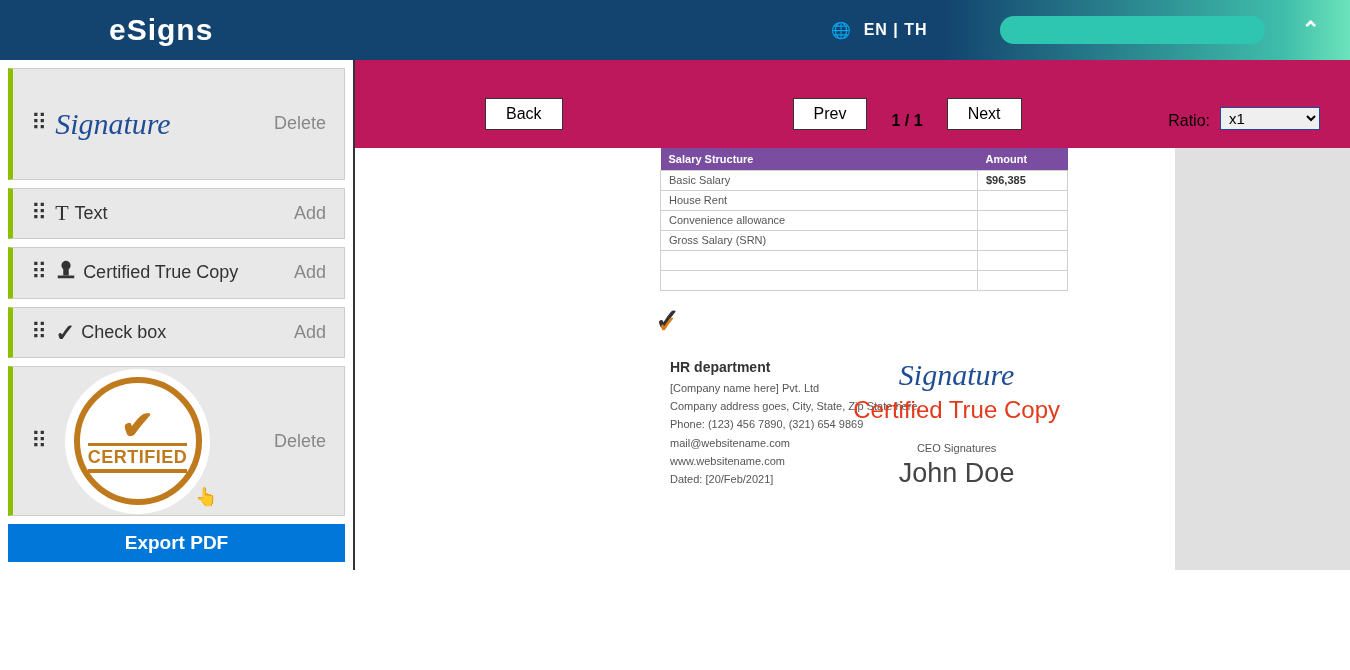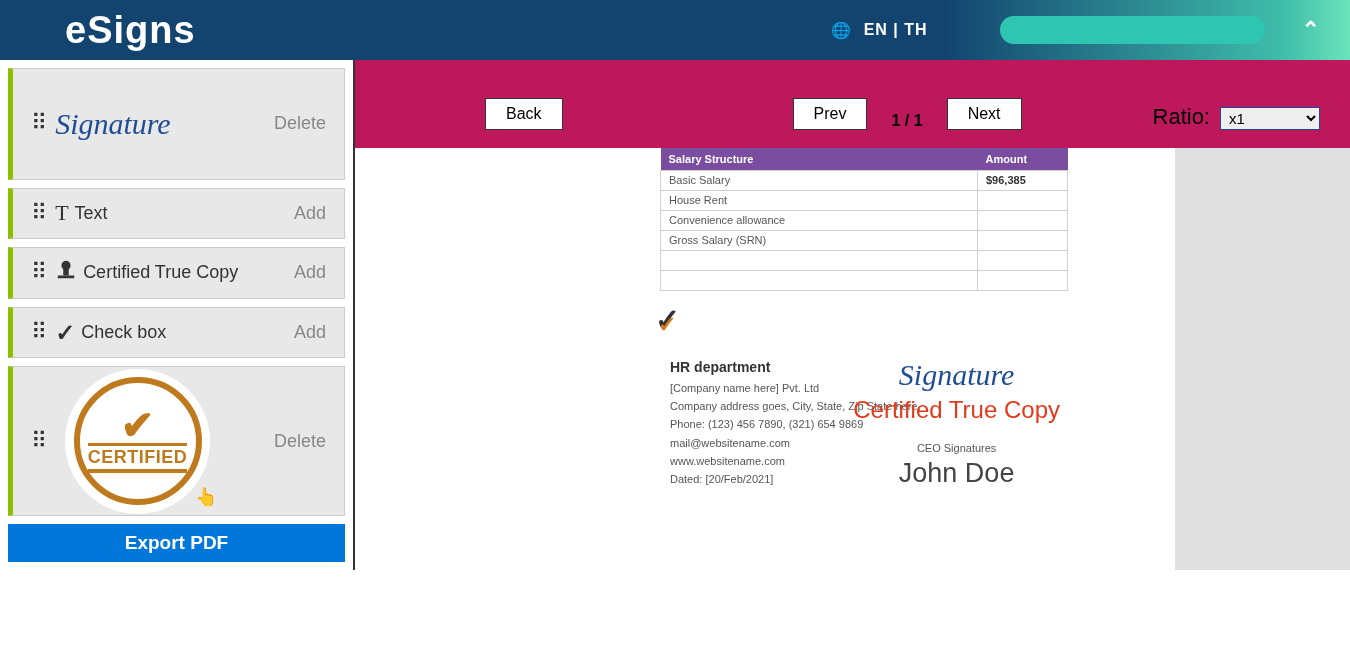--- a/index.html
+++ b/index.html
@@ -7,21 +7,21 @@
   
   
   .header {
     height: 60px;
     background: linear-gradient(to right, #13446f 0%, #13446f 70%, #3fbdaa 95%, #6be3bb 100%);
     display: flex;
     align-items: center;
     padding: 0 30px 0 65px;
     color: #fff;
   }
-  .logo { font-size: 38px; font-weight: bold; letter-spacing: 1px; }
+  .logo { font-size: 30px; font-weight: bold; letter-spacing: 1px; margin-left: 44px; }
   .header-right { margin-left: auto; display: flex; align-items: center; gap: 12px; }
   .globe-icon { font-size: 16px; opacity: 0.9; }
   .lang { font-size: 16px; font-weight: bold; letter-spacing: 1px; margin-right: 60px; }
   .pill { width: 265px; height: 28px; background: #2ec6b1; border-radius: 14px; }
   .chevron-up { color: #fff; font-size: 22px; margin-left: 25px; font-weight: bold; }
 
   
   .body { display: flex; height: 510px; }
   .sidebar { width: 355px; background: #fff; border-right: 2px solid #333; padding: 8px; display: flex; flex-direction: column; }
   .main { flex: 1; background: #be185d; display: flex; flex-direction: column; }
@@ -67,21 +67,21 @@
     height: 88px; display: flex; align-items: flex-end; padding: 0 30px 18px 130px;
     gap: 10px;
   }
   .btn {
     border: 1px solid #333; background: #fff; padding: 6px 20px;
     font-size: 16px; cursor: pointer;
   }
   .spacer-a { width: 210px; }
   .page-ind { font-size: 16px; font-weight: bold; padding: 0 14px; }
   .spacer-b { flex: 1; }
-  .ratio-label { font-size: 22px; }
+  .ratio-label { font-size: 16px; }
   .ratio-select { border: 1px solid #1a4a9c; font-size: 15px; padding: 1px 4px; width: 100px; }
 
   
   .canvas-wrap { flex:1; background:#e0e0e0; overflow:hidden; display:flex; justify-content:flex-start;}
   .page { width: 820px; background: #fff; position: relative;}
 
   
   .sal-table { width: 408px; margin-left: 305px; border-collapse: collapse; font-size: 11px;}
   .sal-table th { background:#7a4da0; color:#fff; text-align:left; padding:3px 8px; font-size:11px; font-weight:bold; height:22px;}
   .sal-table th.amt { text-align:left; }

